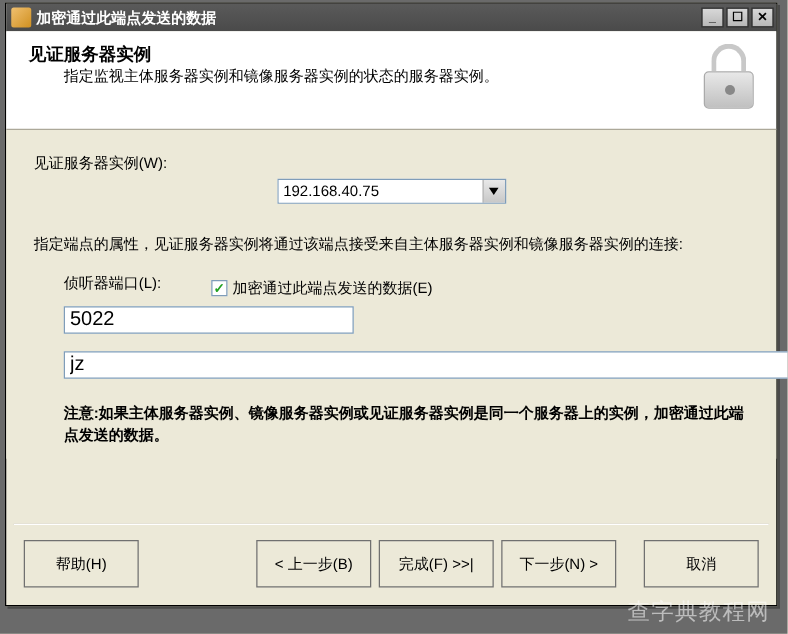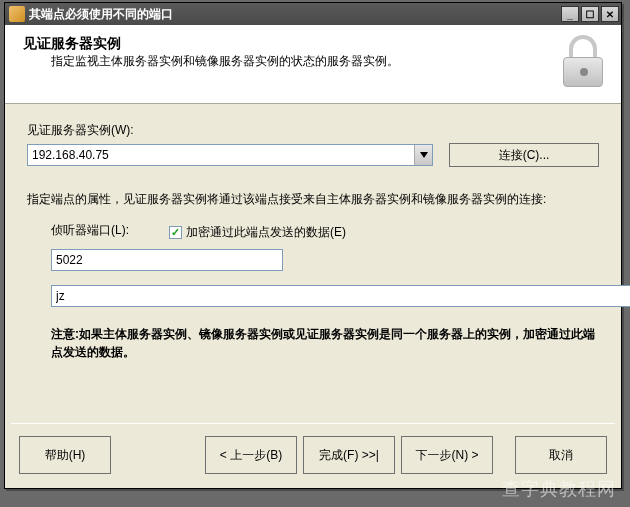--- a/index.html
+++ b/index.html
@@ -76,21 +76,21 @@
       width: 8px; height: 8px;
       background: #888;
       border-radius: 50%;
       top: 10px; left: 16px;
     }
     .content {
       padding: 18px 22px 10px 22px;
       background: #ece9d8;
     }
     .field-label { margin-bottom: 4px; }
-    .combo-row { display: flex; gap: 16px; align-items: center; margin-bottom: 24px; }
+    .combo-row { display: flex; gap: 16px; align-items: center; margin-bottom: 24px; flex-direction: column; }
     .combo {
       flex: 1;
       display: flex;
       height: 22px;
       border: 1px solid #7f9db9;
       background: #fff;
     }
     .combo-text {
       flex: 1;
       padding: 2px 4px;
@@ -114,35 +114,35 @@
       border: 1px solid #707070;
       font-size: 12px;
       cursor: pointer;
       display: inline-flex;
       align-items: center;
       justify-content: center;
     }
     .connect-btn { width: 150px; }
     .desc-text { margin-bottom: 14px; }
     .indent { margin-left: 24px; }
-    .port-row { display: flex; align-items: center; gap: 40px; margin-bottom: 6px; }
+    .port-row { display: flex; align-items: flex-end; gap: 40px; margin-bottom: 6px; }
     .checkbox-wrap { display: flex; align-items: center; gap: 4px; }
     .checkbox {
       width: 13px; height: 13px;
       border: 1px solid #7f9db9;
       background: #fff;
       display: flex; align-items: center; justify-content: center;
       font-size: 11px; color: #21a121; font-weight: bold;
     }
     .text-input {
       height: 22px;
       border: 1px solid #7f9db9;
       background: #fff;
       padding: 2px 4px;
-      font-size: 12px;
+      font-size: 16px;
       outline: none;
     }
     .port-input { width: 232px; margin-bottom: 14px; }
     .name-input { width: 596px; margin-bottom: 18px; }
     .note-text { font-weight: bold; line-height: 1.5; }
     .separator {
       height: 1px;
       background: #aca899;
       border-bottom: 1px solid #fff;
       margin: 0 6px;
@@ -179,21 +179,21 @@
       text-align: right;
       margin-top: -2px;
     }
   </style>
 </head>
 <body>
 
 <div class="window">
   <div class="titlebar">
     <div class="titlebar-icon"></div>
-    <div class="titlebar-text">其端点必须使用不同的端口</div>
+    <div class="titlebar-text">加密通过此端点发送的数据</div>
     <div class="title-btns">
       <div class="title-btn">_</div>
       <div class="title-btn">☐</div>
       <div class="title-btn">✕</div>
     </div>
   </div>
 
   <div class="header-area">
     <div class="header-text">
       <div class="header-title">见证服务器实例</div>
@@ -209,21 +209,20 @@
     <div class="field-label">见证服务器实例(W):</div>
     <div class="combo-row">
       <div class="combo">
         <input class="combo-text" type="text" value="192.168.40.75" style="">
         <div class="combo-btn">
           <svg viewBox="0 0 8 6">
               <path d="M0 0 L8 0 L4 6 Z" fill="#000"></path>
             </svg>
         </div>
       </div>
-      <button class="btn connect-btn">连接(C)...</button>
     </div>
 
     <div class="desc-text">指定端点的属性，见证服务器实例将通过该端点接受来自主体服务器实例和镜像服务器实例的连接:</div>
 
     <div class="indent">
       <div class="port-row">
         <div class="field-label">侦听器端口(L):</div>
         <div class="checkbox-wrap">
           <div class="checkbox">✓</div>
           <span>加密通过此端点发送的数据(E)</span>

